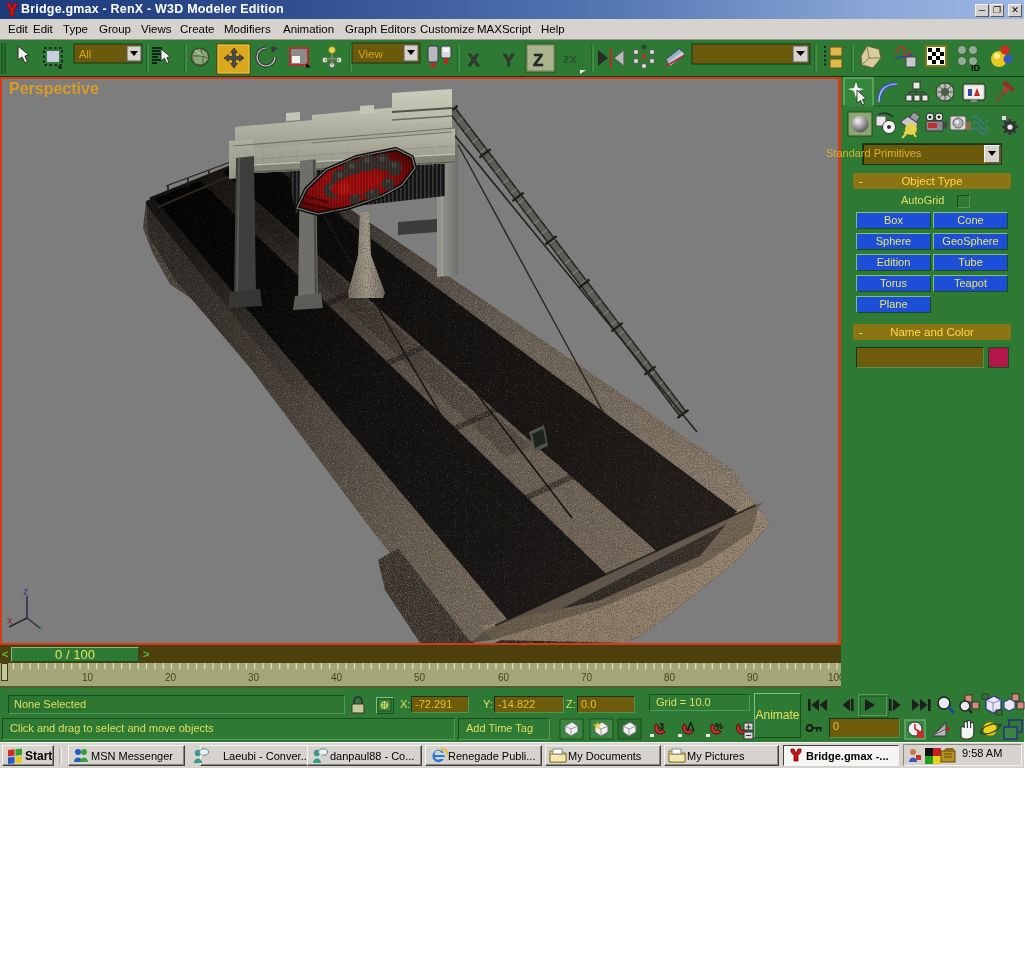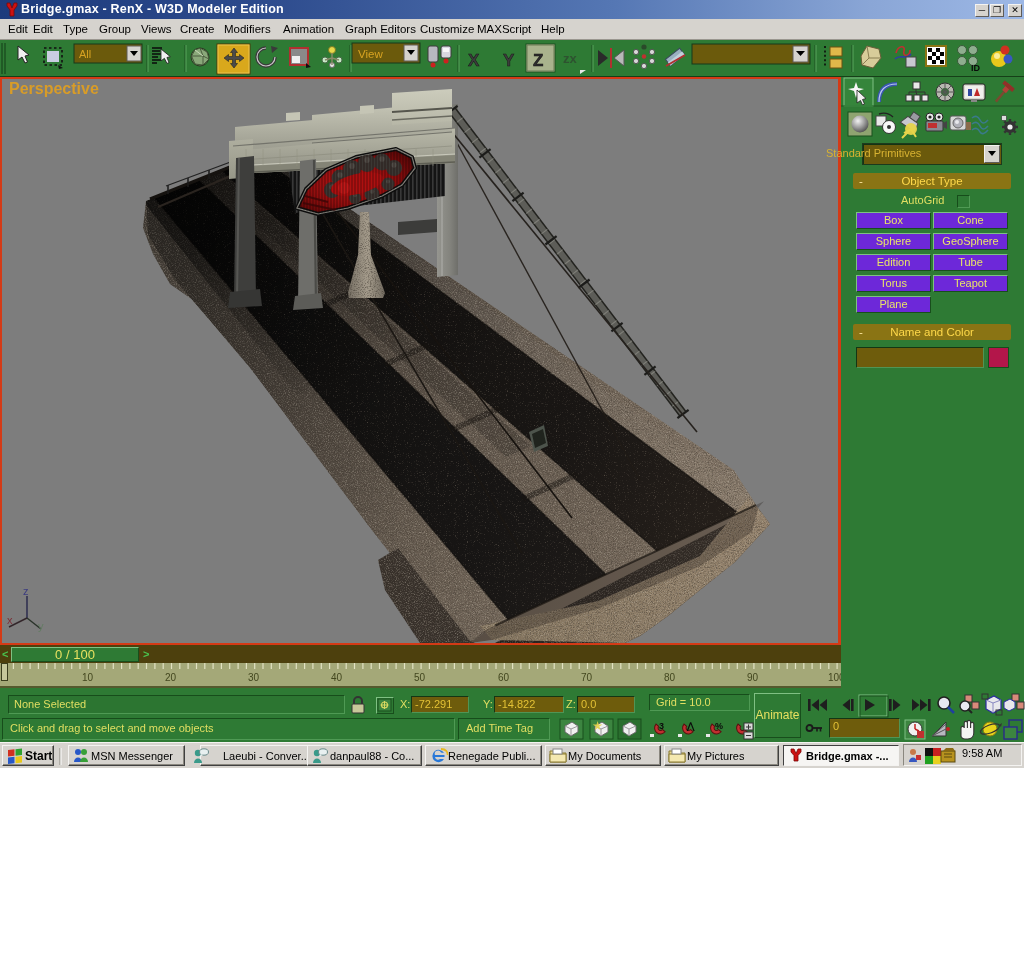--- a/index.html
+++ b/index.html
@@ -18,21 +18,21 @@
 .combobtn:after{content:"";position:absolute;left:3px;top:5px;border:4px solid transparent;border-top:5px solid #000}
 .ctext{position:absolute;font-size:11px;color:#d8a322}
 #vpframe{position:absolute;left:0;top:77px;width:841px;height:568px;background:#d43a16}
 #vp{position:absolute;left:2px;top:79px;width:836px;height:564px;background:#7d7d7d;overflow:hidden}
 #vp svg{position:absolute;left:0;top:0}
 .vplabel{position:absolute;left:7px;top:1px;font-size:16px;font-weight:bold;color:#d89c28}
 #panel{left:841px;top:77px;width:183px;height:613px;background:#2e7a34}
 .roll{position:absolute;height:16px;background:#8a7414;border-radius:2px;
  color:#ffd94a;font-size:11.5px;text-align:center;line-height:16px}
 .roll i{position:absolute;left:6px;font-style:normal;color:#ffe9a0}
-.gbtn{position:absolute;width:75px;height:17px;background:#6d28d9;border:1px solid;
+.gbtn{position:absolute;width:75px;height:17px;background:#1d4ed8;border:1px solid;
  border-color:#7fc083 #184e1c #184e1c #7fc083;border-radius:0;color:#e9e468;
  font-size:11px;text-align:center;line-height:15px}
 .sunk{position:absolute;border:1px solid;border-color:#174d1b #4f9a54 #4f9a54 #174d1b}
 .olivef{position:absolute;background:#6e5c0c;border:1px solid;border-color:#143614 #509455 #509455 #143614;
  color:#e3c135;font-size:11px;line-height:15px;padding-left:3px;overflow:hidden}
 .ytext{position:absolute;color:#e2df62;font-size:11px;white-space:nowrap}
 #timeline{left:0;top:645px;width:841px;height:18px;background:#4d400d}
 #tslider{left:11px;top:647px;width:128px;height:15px;background:#2e7a34;border:1px solid;
  border-color:#7fc083 #184e1c #184e1c #7fc083;color:#e8e060;font-size:13px;text-align:center;line-height:14px}
 .tarr{position:absolute;top:647px;color:#49c24f;font-size:11px;font-weight:bold;line-height:15px}

